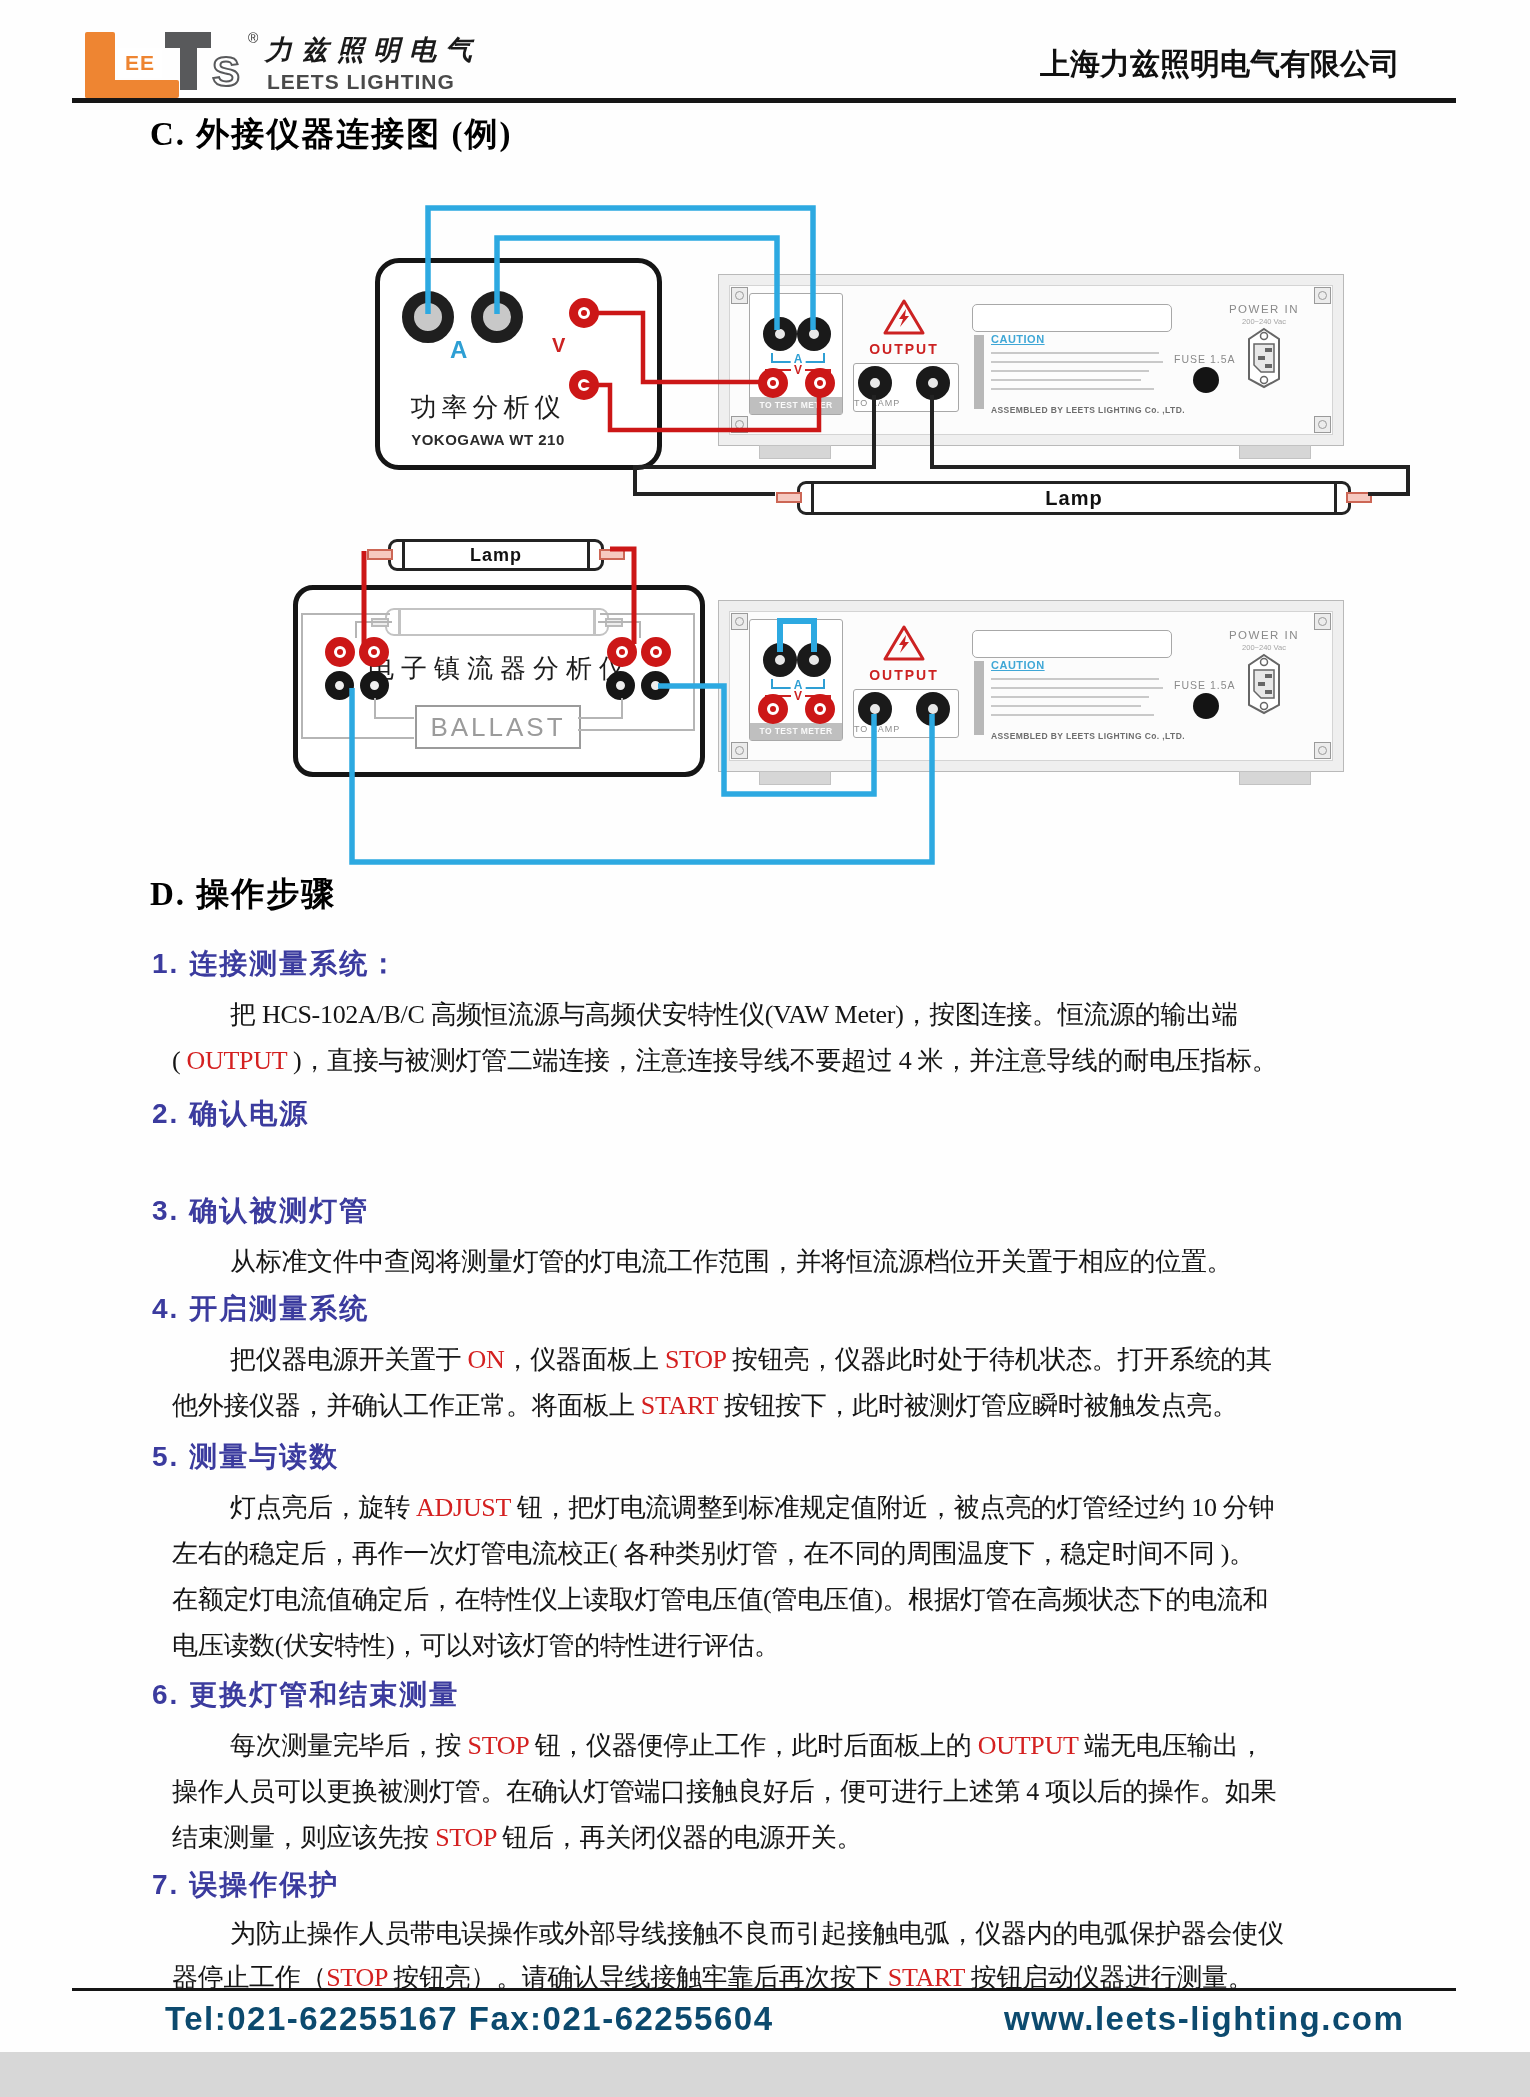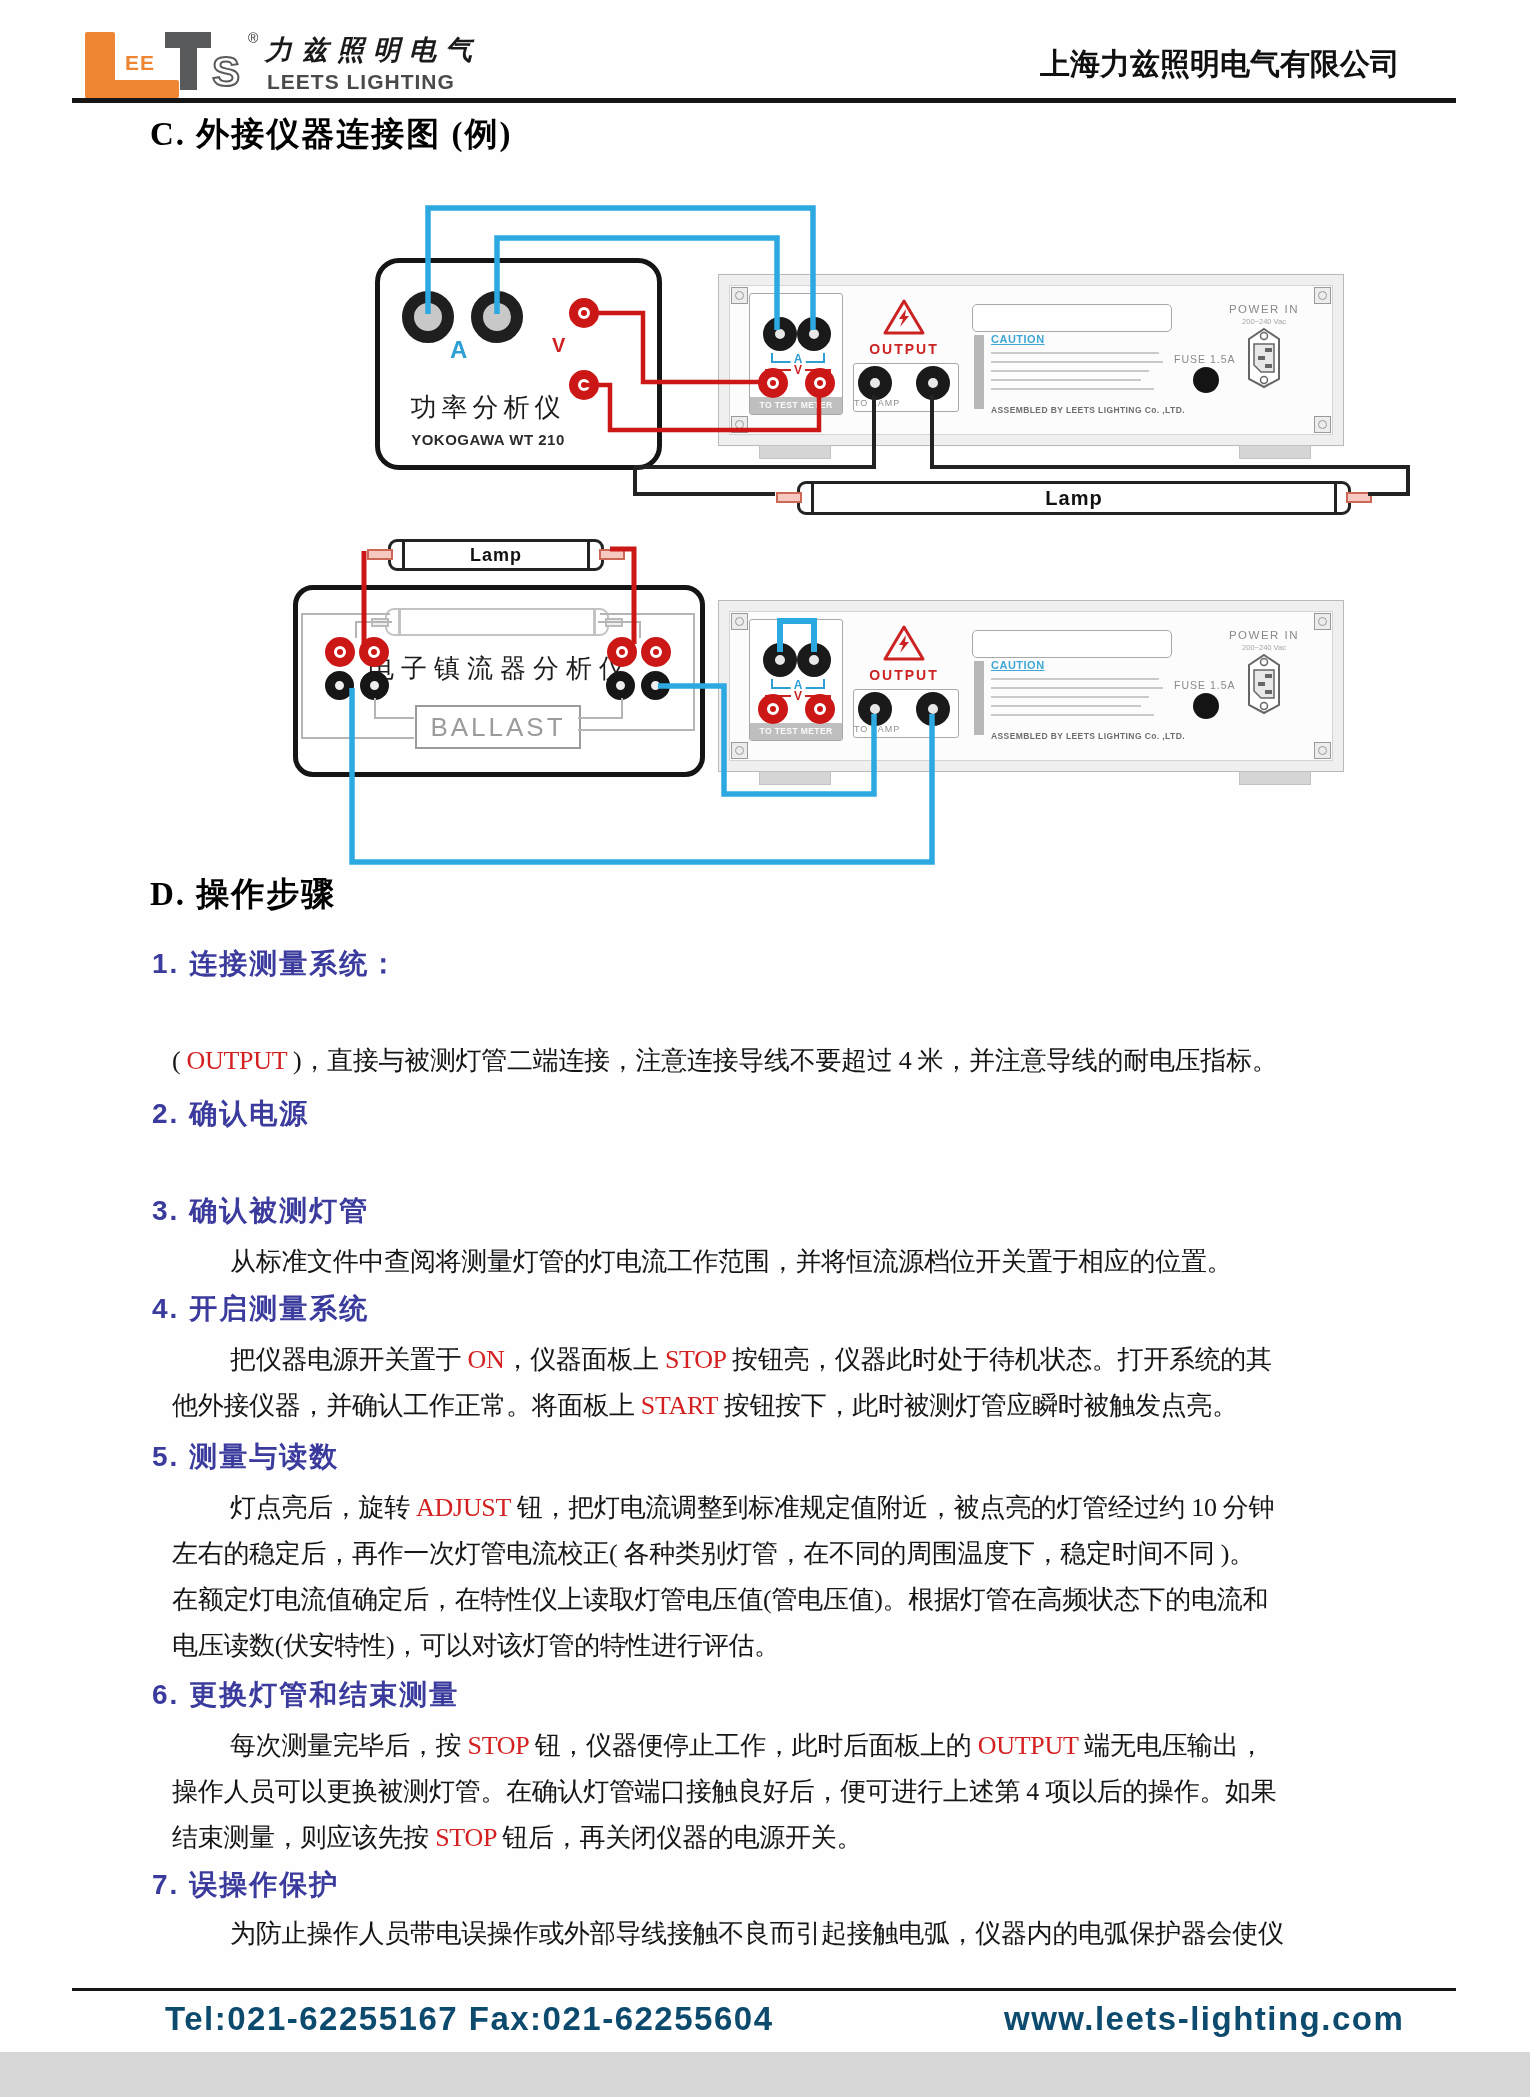--- a/index.html
+++ b/index.html
@@ -278,20 +278,21 @@
       <polyline points="497,314 497,238 777,238 777,330"></polyline>
       <polyline points="352,688 352,862 932,862 932,714"></polyline>
       <polyline points="658,686 724,686 724,794 874,794 874,714"></polyline>
       <polyline points="780,652 780,621 814,621 814,652" stroke-width="6"></polyline>
     </g>
   </svg>
 
   <div class="abs sec-title" style="left:150px;top:872px">D. 操作步骤</div>
 
   <div class="abs step-h" style="left:152px;top:945px">1. 连接测量系统：</div>
+  <div class="abs bline ind" style="left:172px;top:997px"><span>把 HCS-102A/B/C 高频恒流源与高频伏安特性仪(VAW Meter)，按图连接。恒流源的输出端</span></div>
   <div class="abs bline" style="left:172px;top:1043px"><span>( </span><span class="kw">OUTPUT</span><span> )，直接与被测灯管二端连接，注意连接导线不要超过 4 米，并注意导线的耐电压指标。</span></div>
 
   <div class="abs step-h" style="left:152px;top:1095px">2. 确认电源</div>
 
   <div class="abs step-h" style="left:152px;top:1192px">3. 确认被测灯管</div>
   <div class="abs bline ind" style="left:172px;top:1244px"><span>从标准文件中查阅将测量灯管的灯电流工作范围，并将恒流源档位开关置于相应的位置。</span></div>
 
   <div class="abs step-h" style="left:152px;top:1290px">4. 开启测量系统</div>
   <div class="abs bline ind" style="left:172px;top:1342px"><span>把仪器电源开关置于 </span><span class="kw">ON</span><span>，仪器面板上 </span><span class="kw">STOP</span><span> 按钮亮，仪器此时处于待机状态。打开系统的其</span></div>
   <div class="abs bline" style="left:172px;top:1388px"><span>他外接仪器，并确认工作正常。将面板上 </span><span class="kw">START</span><span> 按钮按下，此时被测灯管应瞬时被触发点亮。</span></div>
@@ -302,19 +303,20 @@
   <div class="abs bline" style="left:172px;top:1628px"><span>电压读数(伏安特性)，可以对该灯管的特性进行评估。</span></div>
   <div class="abs bline" style="left:172px;top:1582px"><span>在额定灯电流值确定后，在特性仪上读取灯管电压值(管电压值)。根据灯管在高频状态下的电流和</span></div>
 
   <div class="abs step-h" style="left:152px;top:1676px">6. 更换灯管和结束测量</div>
   <div class="abs bline ind" style="left:172px;top:1728px"><span>每次测量完毕后，按 </span><span class="kw">STOP</span><span> 钮，仪器便停止工作，此时后面板上的 </span><span class="kw">OUTPUT</span><span> 端无电压输出，</span></div>
   <div class="abs bline" style="left:172px;top:1774px"><span>操作人员可以更换被测灯管。在确认灯管端口接触良好后，便可进行上述第 4 项以后的操作。如果</span></div>
   <div class="abs bline" style="left:172px;top:1820px"><span>结束测量，则应该先按 </span><span class="kw">STOP</span><span> 钮后，再关闭仪器的电源开关。</span></div>
 
   <div class="abs step-h" style="left:152px;top:1866px">7. 误操作保护</div>
   <div class="abs bline ind" style="left:172px;top:1916px"><span>为防止操作人员带电误操作或外部导线接触不良而引起接触电弧，仪器内的电弧保护器会使仪</span></div>
+  <div class="abs bline" style="left:172px;top:1960px"><span>器停止工作（</span><span class="kw">STOP</span><span> 按钮亮）。请确认导线接触牢靠后再次按下 </span><span class="kw">START</span><span> 按钮启动仪器进行测量。</span></div>
 
   <div class="abs rule" style="left:72px;top:1988px;width:1384px;height:3px"></div>
   <div class="abs footer-txt" style="left:165px;top:2000px">Tel:021-62255167  Fax:021-62255604</div>
   <div class="abs footer-txt" style="left:1004px;top:2000px">www.leets-lighting.com</div>
   <div class="abs" style="left:0;top:2052px;width:1530px;height:45px;background:#d7d7d7"></div>
 
 </div>
 
 </body></html>

